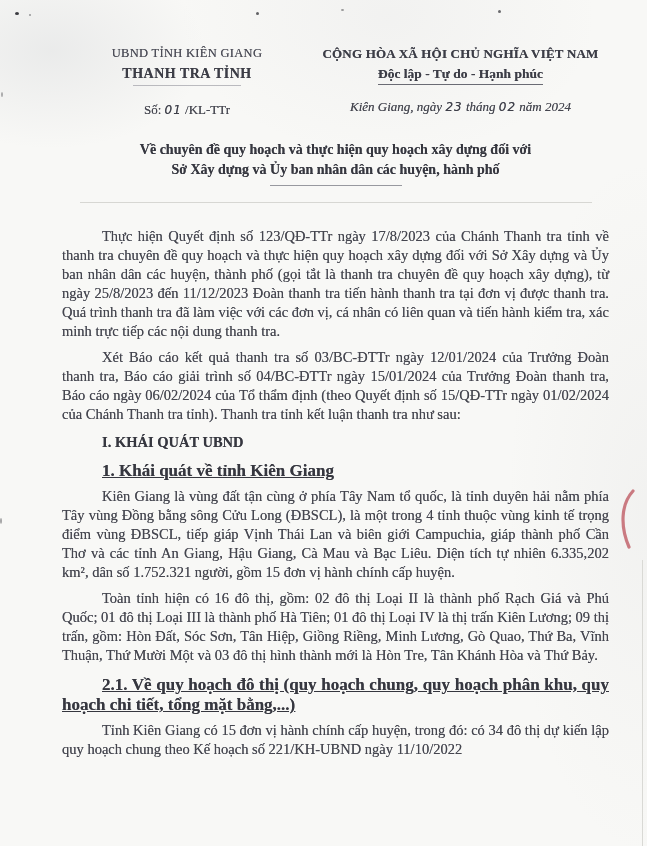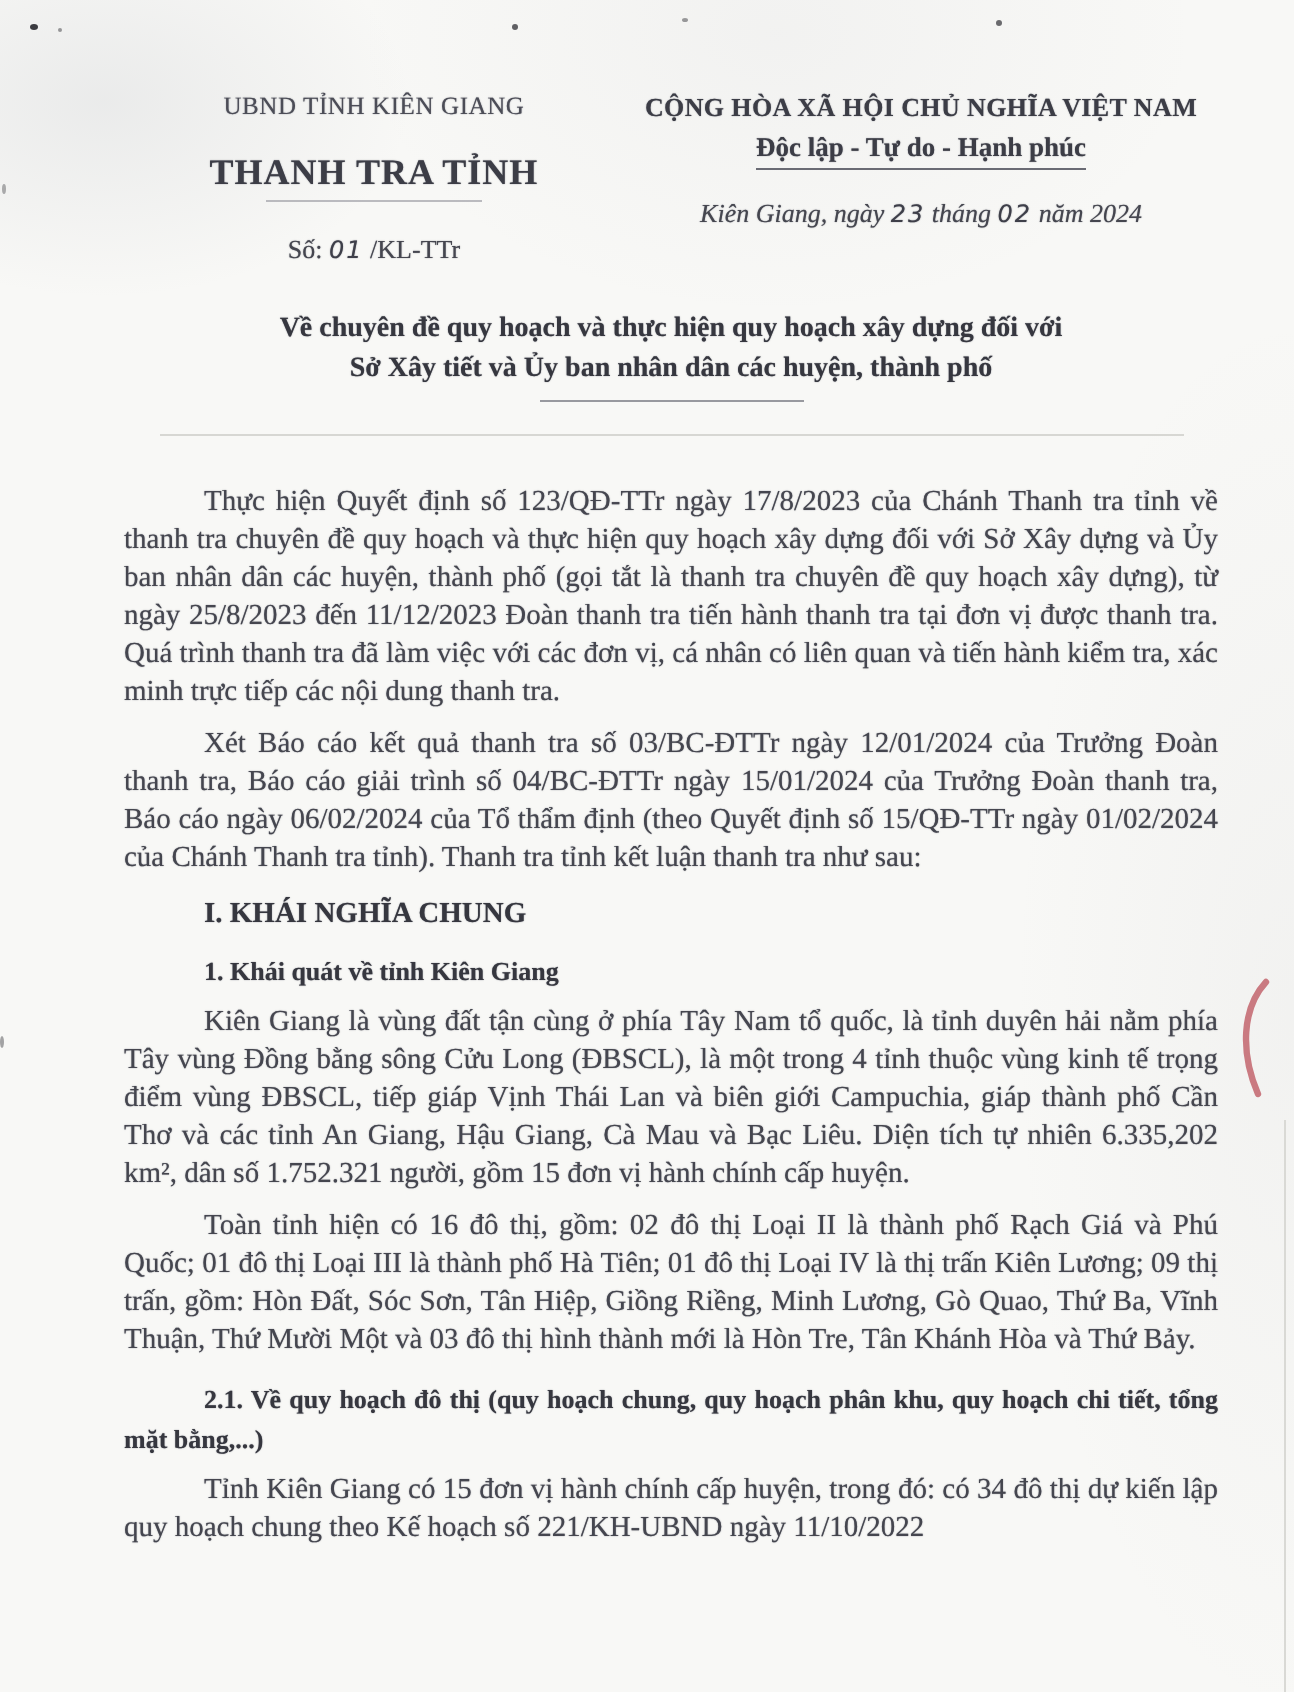--- a/index.html
+++ b/index.html
@@ -17,40 +17,40 @@
     color:#45464f;
   }
   .scan-text{ text-shadow:0 0 0.6px rgba(70,72,84,0.75); }
   .content{ padding:46px 38px 0 62px; }
 
   
   .hdr{ display:flex; }
   .hdr-left{ width:250px; text-align:center; }
   .hdr-right{ flex:1; text-align:center; }
   .org{ font-size:12.5px; letter-spacing:0.3px; color:#4c4d57; }
-  .dept{ font-size:18px; font-weight:bold; letter-spacing:0.5px; margin-top:15px; color:#3c3d46;}
+  .dept{ font-size:14px; font-weight:bold; letter-spacing:0.5px; margin-top:5px; color:#3c3d46;}
   .dept-line{ width:108px; height:1px; background:#9a9aa2; margin:3px auto 0 auto; opacity:0.65;}
   .doc-no{ font-size:13px; margin-top:16px; color:#45464f;}
   .hand{ font-family:"DejaVu Sans","Liberation Sans",sans-serif; font-style:italic; font-size:12px; color:#3e3f49; letter-spacing:1px; }
   .republic{ font-size:13px; font-weight:bold; letter-spacing:0.2px; color:#3c3d46;text-align:center;}
   .motto{ display:inline-block; font-size:13.5px; font-weight:bold; margin-top:4px; padding-bottom:2px; border-bottom:1.2px solid #6a6b74; color:#3c3d46;}
   .dateline{ font-size:13px; font-style:italic; margin-top:14px; color:#45464f;}
 
   
   .title-wrap{ text-align:center; margin-top:22px; }
   .doc-title{ font-size:15.5px; font-weight:bold; letter-spacing:0.8px; color:#36373f;}
   .doc-sub{ font-size:14px; font-weight:bold; margin-top:5px; line-height:20px; color:#36373f;text-align:center;}
   .title-underline{ width:132px; height:1.2px; background:#80818a; margin:5px auto 0 auto; opacity:0.8;}
   .fold-line{ width:512px; height:1px; background:#d7d7d3; margin:16px auto 0 auto; }
 
   
   .body-text{ margin-top:24px; }
   .para{ font-size:14.5px; line-height:19px; text-align:justify; text-indent:40px; margin:0 0 7px 0; }
   .h-sec{ font-size:14.5px; font-weight:bold; text-indent:40px; margin:10px 0 6px 0; color:#36373f;}
-  .h-sub{ font-size:13px; font-weight:bold; text-align:justify; text-indent:40px; line-height:20px; margin:10px 0 6px 0; color:#36373f;}
+  .h-sub{ font-size:17px; font-weight:bold; text-align:justify; text-indent:40px; line-height:20px; margin:10px 0 6px 0; color:#36373f;text-decoration:underline;}
 
   
   .speck{ position:absolute; background:#3b3b40; border-radius:50%; }
   .red-mark{ position:absolute; right:8px; top:488px; opacity:0.8; }
   .edge-line{ position:absolute; right:4px; top:560px; width:1px; height:286px; background:#d9d9d5; }
 </style>
 </head>
 <body>
 
 <div class="page scan-text">
@@ -90,30 +90,30 @@
           <span>tháng</span>
           <span class="hand">02</span>
           <span>năm 2024</span>
         </div>
       </div>
     </div>
 
     <div class="title-wrap">
       <div class="doc-sub">
         <div>Về chuyên đề quy hoạch và thực hiện quy hoạch xây dựng đối với</div>
-        <div>Sở Xây tiết và Ủy ban nhân dân các huyện, thành phố</div>
+        <div>Sở Xây dựng và Ủy ban nhân dân các huyện, hành phố</div>
       </div>
       <div class="title-underline"></div>
       <div class="fold-line"></div>
     </div>
 
     <div class="body-text">
       <p class="para">Thực hiện Quyết định số 123/QĐ-TTr ngày 17/8/2023 của Chánh Thanh tra tỉnh về thanh tra chuyên đề quy hoạch và thực hiện quy hoạch xây dựng đối với Sở Xây dựng và Ủy ban nhân dân các huyện, thành phố (gọi tắt là thanh tra chuyên đề quy hoạch xây dựng), từ ngày 25/8/2023 đến 11/12/2023 Đoàn thanh tra tiến hành thanh tra tại đơn vị được thanh tra. Quá trình thanh tra đã làm việc với các đơn vị, cá nhân có liên quan và tiến hành kiểm tra, xác minh trực tiếp các nội dung thanh tra.</p>
       <p class="para">Xét Báo cáo kết quả thanh tra số 03/BC-ĐTTr ngày 12/01/2024 của Trưởng Đoàn thanh tra, Báo cáo giải trình số 04/BC-ĐTTr ngày 15/01/2024 của Trưởng Đoàn thanh tra, Báo cáo ngày 06/02/2024 của Tổ thẩm định (theo Quyết định số 15/QĐ-TTr ngày 01/02/2024 của Chánh Thanh tra tỉnh). Thanh tra tỉnh kết luận thanh tra như sau:</p>
-      <div class="h-sec">I. KHÁI NGHĨA CHUNG</div>
+      <div class="h-sec">I. KHÁI QUÁT UBND</div>
       <div class="h-sub">1. Khái quát về tỉnh Kiên Giang</div>
       <p class="para">Kiên Giang là vùng đất tận cùng ở phía Tây Nam tổ quốc, là tỉnh duyên hải nằm phía Tây vùng Đồng bằng sông Cửu Long (ĐBSCL), là một trong 4 tỉnh thuộc vùng kinh tế trọng điểm vùng ĐBSCL, tiếp giáp Vịnh Thái Lan và biên giới Campuchia, giáp thành phố Cần Thơ và các tỉnh An Giang, Hậu Giang, Cà Mau và Bạc Liêu. Diện tích tự nhiên 6.335,202 km², dân số 1.752.321 người, gồm 15 đơn vị hành chính cấp huyện.</p>
       <p class="para">Toàn tỉnh hiện có 16 đô thị, gồm: 02 đô thị Loại II là thành phố Rạch Giá và Phú Quốc; 01 đô thị Loại III là thành phố Hà Tiên; 01 đô thị Loại IV là thị trấn Kiên Lương; 09 thị trấn, gồm: Hòn Đất, Sóc Sơn, Tân Hiệp, Giồng Riềng, Minh Lương, Gò Quao, Thứ Ba, Vĩnh Thuận, Thứ Mười Một và 03 đô thị hình thành mới là Hòn Tre, Tân Khánh Hòa và Thứ Bảy.</p>
       <div class="h-sub">2.1. Về quy hoạch đô thị (quy hoạch chung, quy hoạch phân khu, quy hoạch chi tiết, tổng mặt bằng,...)</div>
       <p class="para">Tỉnh Kiên Giang có 15 đơn vị hành chính cấp huyện, trong đó: có 34 đô thị dự kiến lập quy hoạch chung theo Kế hoạch số 221/KH-UBND ngày 11/10/2022</p>
     </div>
 
   </div>
 </div>
 

